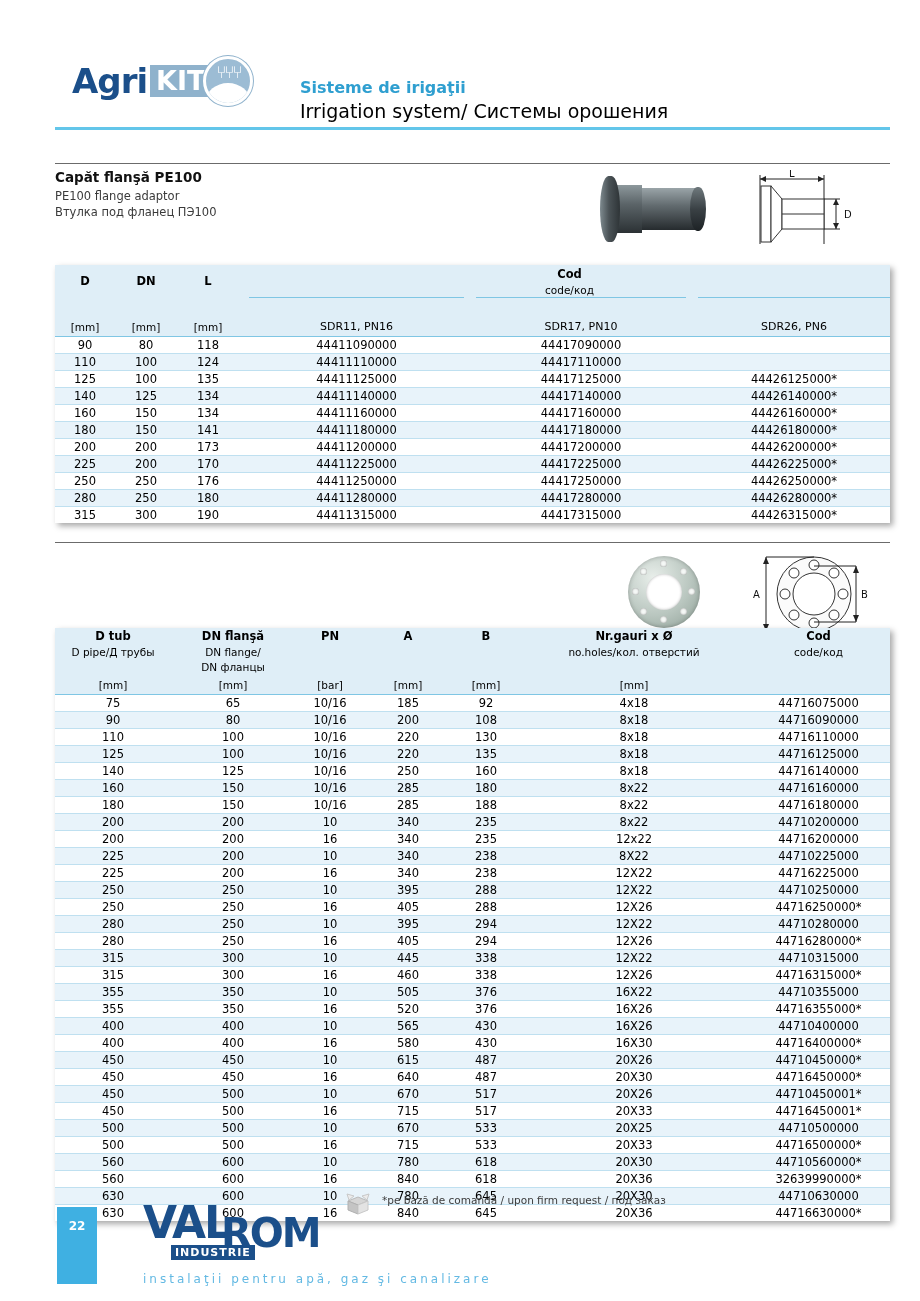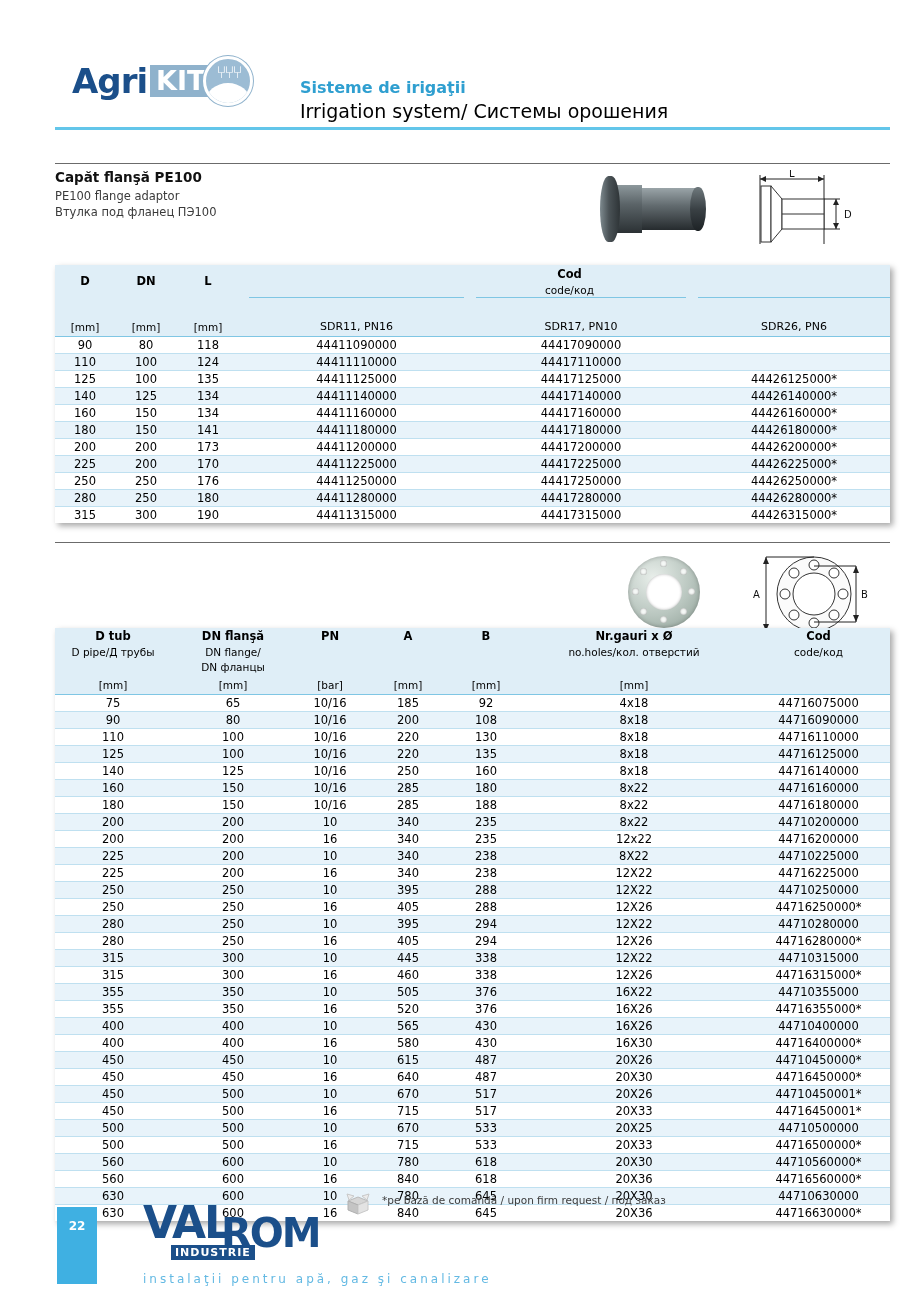--- a/index.html
+++ b/index.html
@@ -900,21 +900,21 @@
             <td>600</td>
             <td></td>
             <td>16</td>
             <td></td>
             <td>840</td>
             <td></td>
             <td>618</td>
             <td></td>
             <td>20X36</td>
             <td></td>
-            <td>44716560000*</td>
+            <td>32639990000*</td>
           </tr>
           <tr class="alt">
             <td>630</td>
             <td></td>
             <td>600</td>
             <td></td>
             <td>10</td>
             <td></td>
             <td>780</td>
             <td></td>

